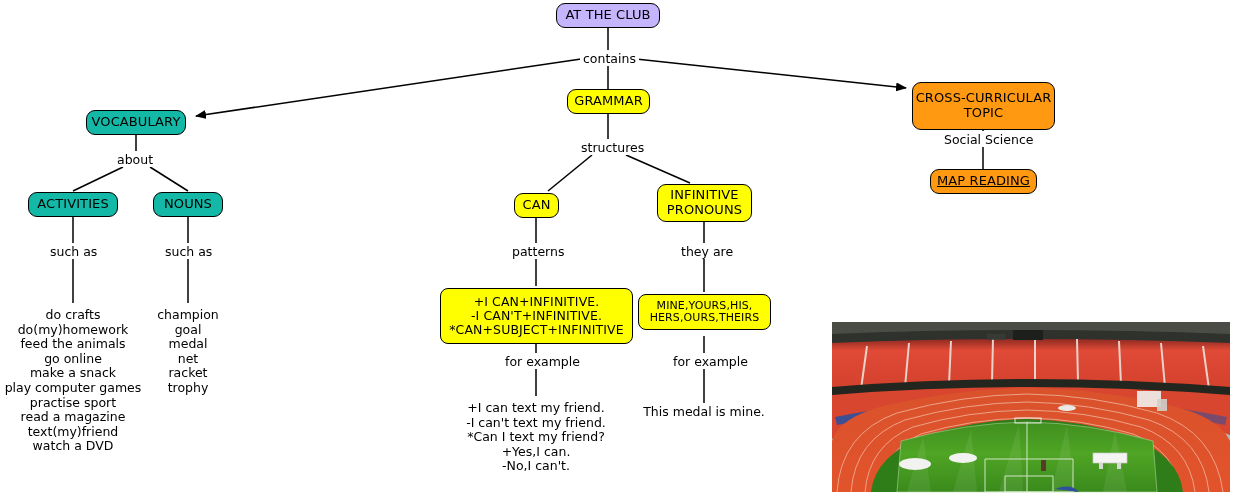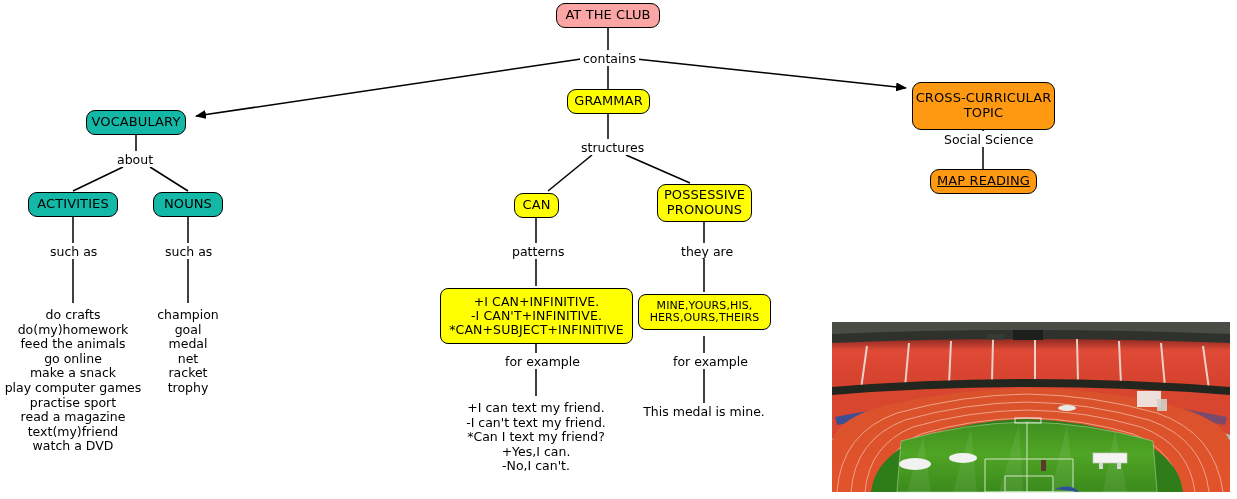--- a/index.html
+++ b/index.html
@@ -36,21 +36,21 @@
     display: flex;
     align-items: center;
     justify-content: center;
     text-align: center;
     line-height: 1.12;
     white-space: pre-line;
     font-size: 13px;
     letter-spacing: 0.1px;
     z-index: 3;
   }
-  .node.cyan   { background: #fca5a5; }
+  .node.cyan   { background: #c4b5fd; }
   .node.green  { background: #14b8a6; }
   .node.yellow { background: #ffff00; }
   .node.orange { background: #ff9911; }
   .node.boxy   { border-radius: 8px; }
 
   .edge-label {
     position: absolute;
     font-size: 12.5px;
     background: #ffffff;
     padding: 0 3px;
@@ -142,21 +142,21 @@
 TOPIC</div>
 
   <div class="node orange" style="left:930px; top:169px; width:107px; height:25px;text-decoration:underline;">MAP READING</div>
 
   <div class="node green" style="left:28px; top:192px; width:90px; height:25px;">ACTIVITIES</div>
 
   <div class="node green" style="left:153px; top:192px; width:70px; height:25px;">NOUNS</div>
 
   <div class="node yellow" style="left:514px; top:193px; width:45px; height:25px;text-align:right;">CAN</div>
 
-  <div class="node yellow" style="left:657px; top:184px; width:95px; height:38px;">POSSESSIVE
+  <div class="node yellow" style="left:657px; top:184px; width:95px; height:38px;">INFINITIVE
 PRONOUNS</div>
 
   <div class="node yellow boxy" style="left:440px; top:288px; width:193px; height:56px; font-size:12.5px;">+I CAN+INFINITIVE.
 -I CAN'T+INFINITIVE.
 *CAN+SUBJECT+INFINITIVE</div>
 
   <div class="node yellow boxy" style="left:638px; top:294px; width:133px; height:36px; font-size:11px;">MINE,YOURS,HIS,
 HERS,OURS,THEIRS</div>
 
   <div class="edge-label" style="left:580px; top:51px;">contains</div>

